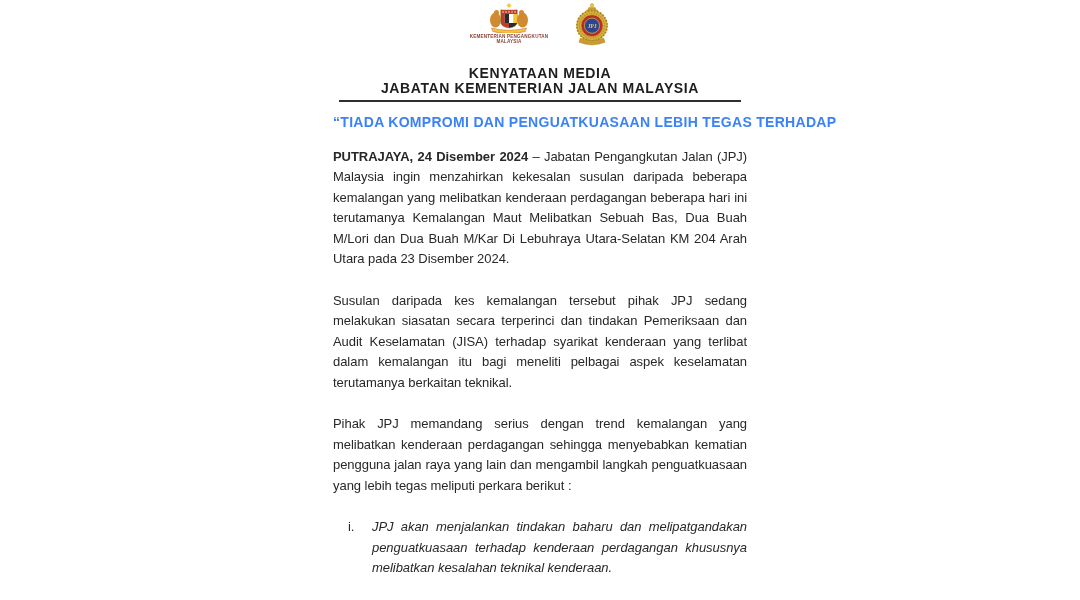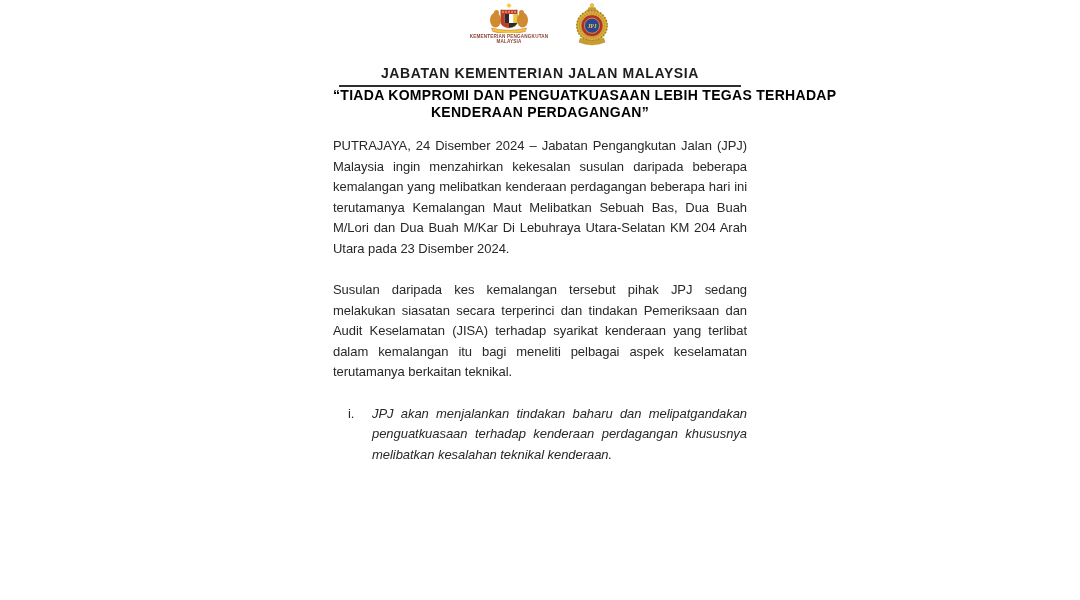--- a/index.html
+++ b/index.html
@@ -26,29 +26,29 @@
 
   
   .title-block {
     margin-top: 21px; text-align: center; font-weight: bold;
     font-size: 14px; line-height: 15px; letter-spacing: 0.6px; color: #1e1e1e;
   }
   .title-block .tline { white-space: nowrap; }
   .title-rule { width: 402px; margin: 4px auto 0; border-top: 2px solid #2e2e2e; }
 
   .headline {
-    margin-top: 0; text-align: center; font-weight: bold;
-    font-size: 14px; line-height: 16.5px; letter-spacing: 0.3px; color: #000000;
+    margin-top: 12px; text-align: center; font-weight: bold;
+    font-size: 14px; line-height: 16.5px; letter-spacing: 0.3px; color: #3b82f6;
   }
   .headline .hline { white-space: nowrap; }
 
   
   .content { margin-top: 16px; font-size: 13px; line-height: 20.5px; letter-spacing: -0.05px; }
   .content p { margin: 0 0 21px; text-align: justify; }
-  .lead { font-weight: normal; }
+  .lead { font-weight: bold; }
 
   .list-item { display: flex; }
   .li-marker { flex: 0 0 39px; padding-left: 15px; }
   .li-text { flex: 1; text-align: justify; font-style: italic; }
 </style>
 </head>
 <body>
 
 <div class="doc">
 
@@ -118,35 +118,36 @@
 
       <circle cx="30" cy="33" r="11" fill="#2c4590" stroke="#e3bd4a" stroke-width="1"></circle>
       <text x="30" y="36.5" text-anchor="middle" font-size="9" font-weight="bold" letter-spacing="-0.5" fill="#e3bd4a" font-family="Liberation Serif, serif">JPJ</text>
 
       <path d="M13,51 q17,7.5 34,0 l2,6 q-19,8 -38,0 z" fill="#c99b31" stroke="#a8831f" stroke-width="0.6"></path>
     </svg>
 
   </div>
 
   <div class="title-block">
+    <div class="tline">KENYATAAN MEDIA</div>
     <div class="tline">JABATAN KEMENTERIAN JALAN MALAYSIA</div>
   </div>
   <div class="title-rule"></div>
 
   <div class="headline">
     <div class="hline">“TIADA KOMPROMI DAN PENGUATKUASAAN LEBIH TEGAS TERHADAP</div>
-    <div class="hline">KENDERAAN PERDAGANGAN”</div>
   </div>
 
   <div class="content">
 
     <p><span class="lead">PUTRAJAYA, 24 Disember 2024</span><span> – Jabatan Pengangkutan Jalan (JPJ) Malaysia ingin menzahirkan kekesalan susulan daripada beberapa kemalangan yang melibatkan kenderaan perdagangan beberapa hari ini terutamanya Kemalangan Maut Melibatkan Sebuah Bas, Dua Buah M/Lori dan Dua Buah M/Kar Di Lebuhraya Utara-Selatan KM 204 Arah Utara pada 23 Disember 2024.</span></p>
 
     <p>Susulan daripada kes kemalangan tersebut pihak JPJ sedang melakukan siasatan secara terperinci dan tindakan Pemeriksaan dan Audit Keselamatan (JISA) terhadap syarikat kenderaan yang terlibat dalam kemalangan itu bagi meneliti pelbagai aspek keselamatan terutamanya berkaitan teknikal.</p>
 
+    <p>Pihak JPJ memandang serius dengan trend kemalangan yang melibatkan kenderaan perdagangan sehingga menyebabkan kematian pengguna jalan raya yang lain dan mengambil langkah penguatkuasaan yang lebih tegas meliputi perkara berikut :</p>
 
     <div class="list-item">
       <div class="li-marker">i.</div>
       <div class="li-text">JPJ akan menjalankan tindakan baharu dan melipatgandakan penguatkuasaan terhadap kenderaan perdagangan khususnya melibatkan kesalahan teknikal kenderaan.</div>
     </div>
 
   </div>
 
 </div>
 

